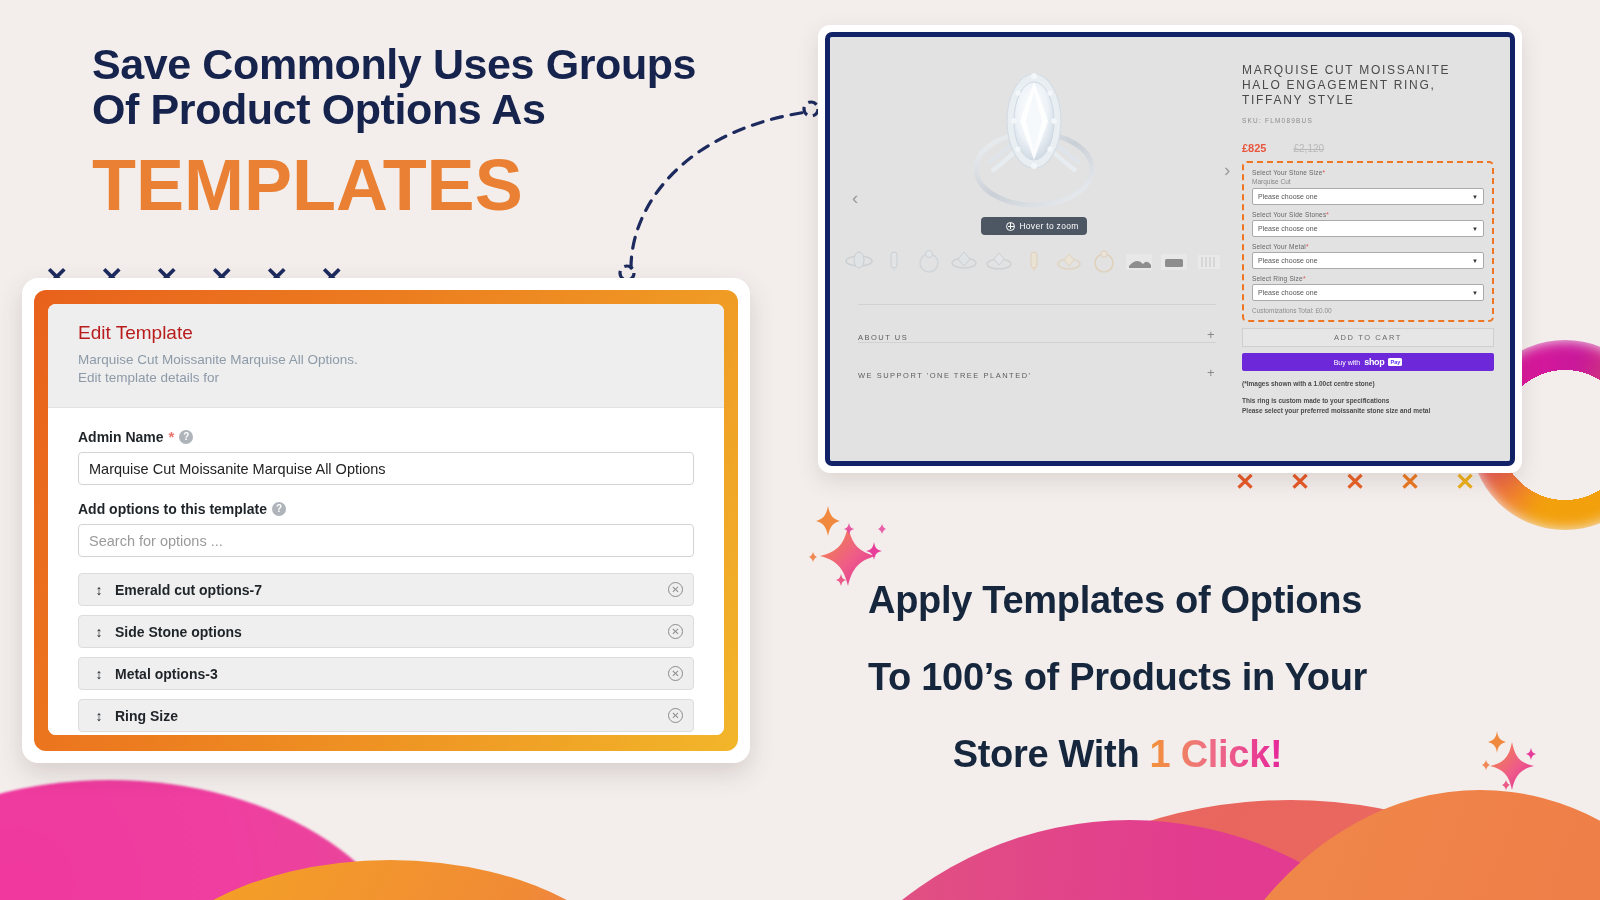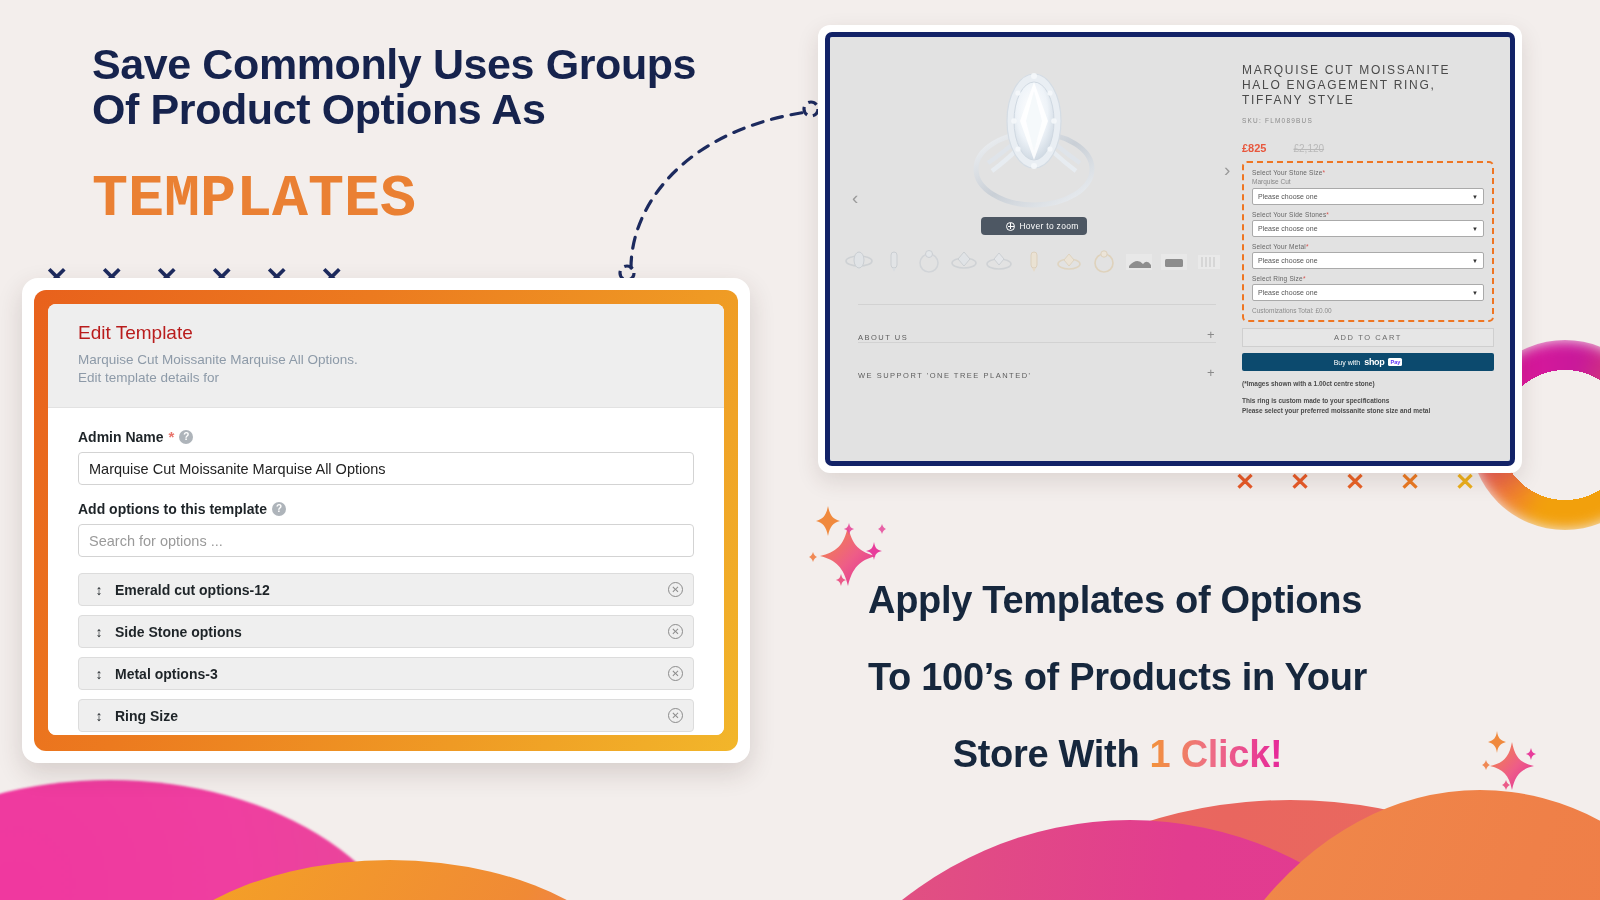--- a/index.html
+++ b/index.html
@@ -52,22 +52,22 @@
 
   
   .headline-top {
     position: absolute; left: 92px; top: 42px; z-index: 5;
   }
   .headline-top .line {
     font-size: 43px; font-weight: 700; color: #16234d;
     letter-spacing: -0.4px; line-height: 45px; white-space: nowrap;
   }
   .headline-templates {
-    font-size: 60px; font-weight: 700; color: #ea8033;
-    letter-spacing: 0px; line-height: 86px; margin-top: 24px; font-family: Liberation Mono, monospace;
+    font-size: 72px; font-weight: 700; color: #ea8033;
+    letter-spacing: 0px; line-height: 86px; margin-top: 10px;
   }
 
   
   .connector { position: absolute; left: 595px; top: 85px; z-index: 4; }
 
   
   .xmark { position: absolute; font-weight: 700; z-index: 6; line-height: 1; }
   .xmark-navy { color: #1c2a5e; font-size: 28px; }
   .xmark-orange { font-size: 24px; }
 
@@ -217,21 +217,21 @@
   }
   .caret { font-size: 6px; color: #333; }
   .cust-total { font-size: 6.5px; color: #8b8b8b; margin-top: 1px; }
 
   .atc-btn {
     margin-top: 6px; height: 19px; border: 1px solid #cfcfcf; background: #e6e6e6;
     display: flex; align-items: center; justify-content: center;
     font-size: 7.5px; letter-spacing: 1.6px; color: #6a6a6a;
   }
   .shop-btn {
-    margin-top: 6px; height: 18px; background: #0c4a6e; border-radius: 2px;
+    margin-top: 6px; height: 18px; background: #6d28d9; border-radius: 2px;
     display: flex; align-items: center; justify-content: center; gap: 4px;
     color: #fff; font-size: 7px;
   }
   .shop-logo { font-size: 9px; font-weight: 700; letter-spacing: -0.3px; }
   .shop-pay {
     background: #fff; color: #5a31f4; font-size: 5.5px; font-weight: 700;
     padding: 1px 2px; border-radius: 1.5px;
   }
   .note-1 { font-size: 6.5px; color: #4a4a4a; margin-top: 9px; font-weight: 600; }
   .note-2 { font-size: 6.5px; color: #4a4a4a; margin-top: 9px; line-height: 10px; font-weight: 600; }
@@ -316,21 +316,21 @@
           <div class="field-label">
             <span>Add options to this template</span>
             <span class="help-icon">?</span>
           </div>
           <input class="text-input" type="text" placeholder="Search for options ..." style="">
         </div>
 
         <div class="opt-list">
           <div class="opt-row">
             <span class="drag-handle">↕</span>
-            <span class="opt-name">Emerald cut options-12</span>
+            <span class="opt-name">Emerald cut options-7</span>
             <span class="remove-icon">✕</span>
           </div>
           <div class="opt-row">
             <span class="drag-handle">↕</span>
             <span class="opt-name">Side Stone options</span>
             <span class="remove-icon">✕</span>
           </div>
           <div class="opt-row">
             <span class="drag-handle">↕</span>
             <span class="opt-name">Metal options-3</span>

